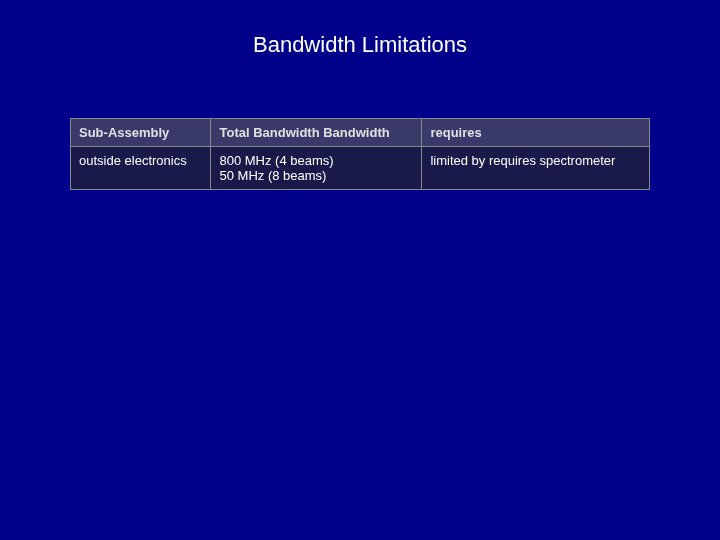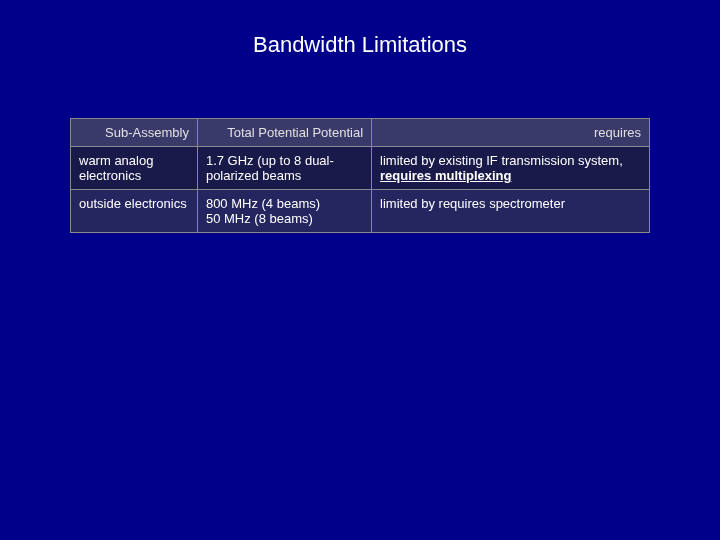--- a/index.html
+++ b/index.html
@@ -39,23 +39,22 @@
       border: 1px solid #888;
       padding: 6px 8px;
       vertical-align: top;
     }
 
     thead tr {
       background-color: #3a3a6a;
     }
 
     thead td {
-      font-weight: normal;
+      font-weight: bold;
       color: #e0e0e0;
-      text-align: right;
     }
 
     tbody tr:nth-child(odd) {
       background-color: #1a1a4a;
     }
 
     tbody tr:nth-child(even) {
       background-color: #252560;
     }
 
@@ -67,30 +66,25 @@
 </head>
 <body>
 
 <h1 class="page-title">Bandwidth Limitations</h1>
 
 <div class="table-container">
   <table>
     <thead>
       <tr>
         <td>Sub-Assembly</td>
-        <td>Total Potential Potential</td>
+        <td>Total Bandwidth Bandwidth</td>
         <td>requires</td>
       </tr>
     </thead>
     <tbody>
-      <tr>
-        <td>warm analog electronics</td>
-        <td>1.7 GHz (up to 8 dual-polarized beams</td>
-        <td>limited by existing IF transmission system, <span class="underline-bold">requires multiplexing</span></td>
-      </tr>
       <tr>
         <td>outside electronics</td>
         <td>800 MHz (4 beams)<br>50 MHz (8 beams)</td>
         <td>limited by requires spectrometer</td>
       </tr>
     </tbody>
   </table>
 </div>
 
 </body></html>

